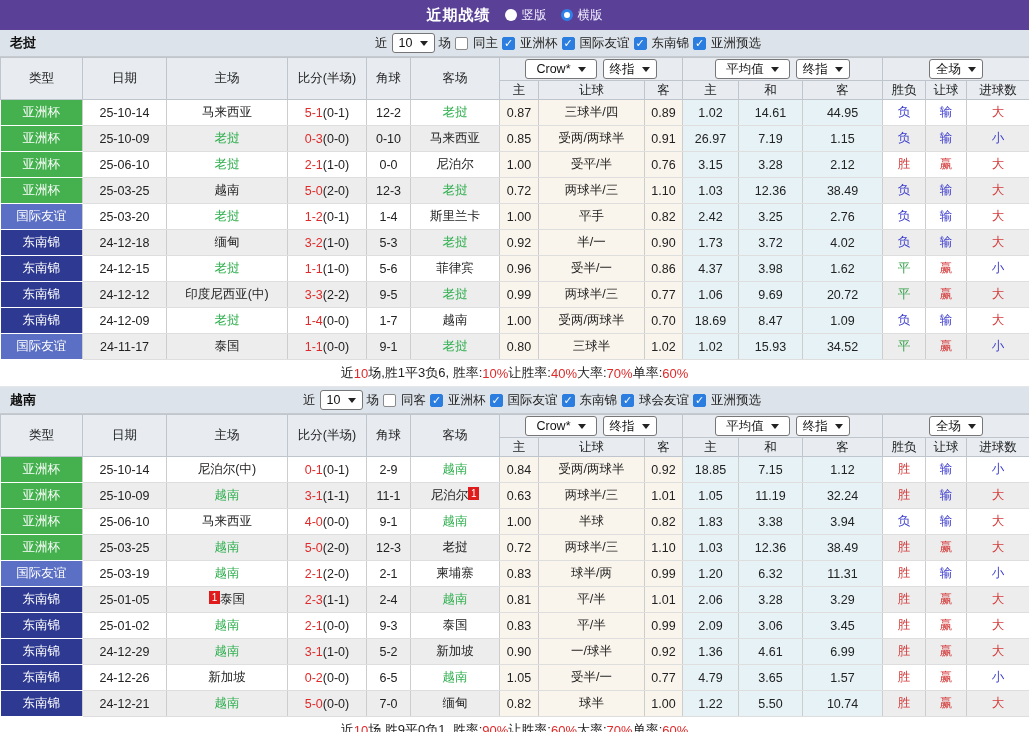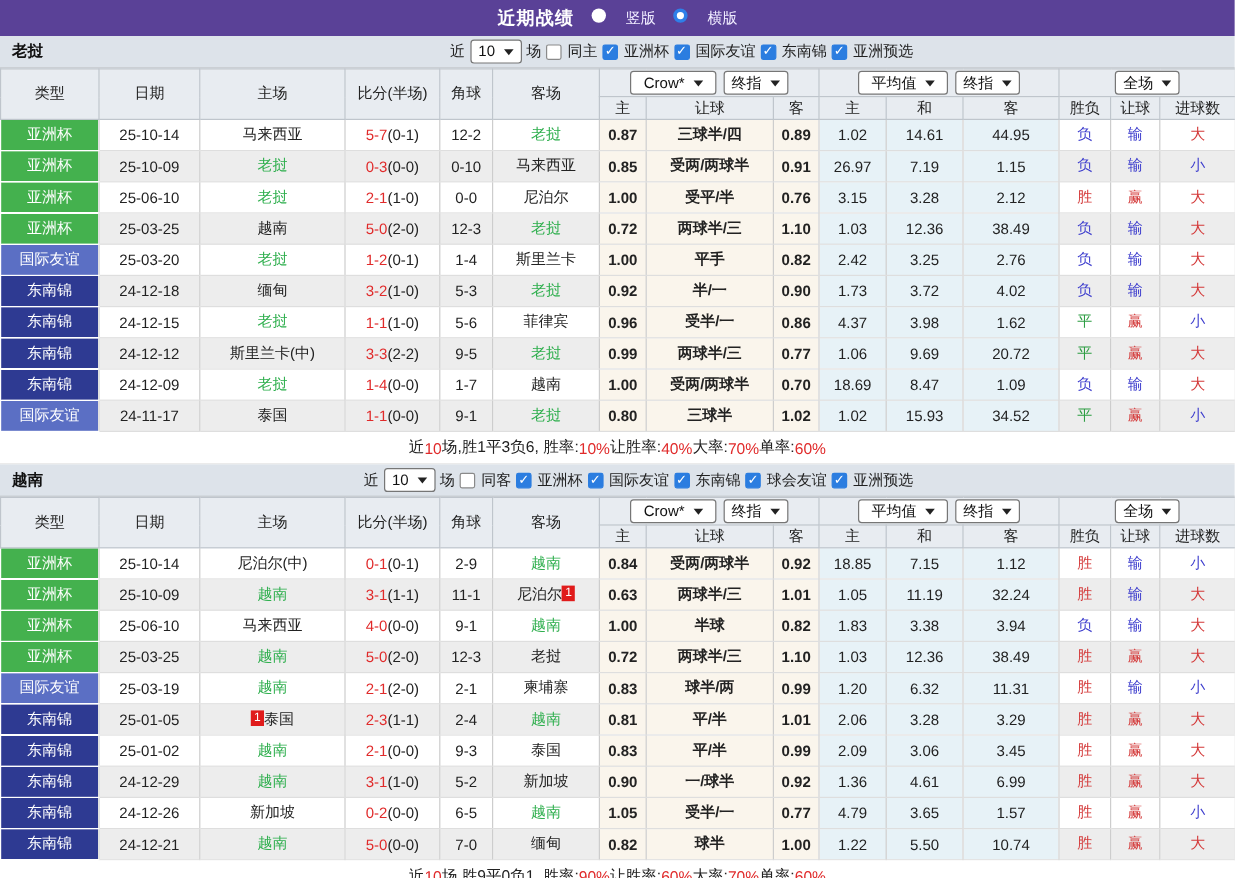--- a/index.html
+++ b/index.html
@@ -10,40 +10,40 @@
     --result-blue:#3c3ccd;
     --result-green:#2e9e44;
     --checkbox-blue:#2b7de0;
     --handicap-bg:#faf5ec;
     --avg-bg:#e7f2f7;
   }
   *{box-sizing:border-box;}
   body{margin:0;width:1029px;background:#fff;font-family:"Liberation Sans",sans-serif;color:#222;}
   .titlebar{height:30px;background:var(--titlebar-bg);display:flex;align-items:center;justify-content:center;gap:14px;color:#fff;}
   .titlebar .title{font-weight:bold;font-size:15px;letter-spacing:1px;}
-  .radio-opt{display:inline-flex;align-items:flex-start;gap:17px;font-size:12.5px;color:#f0ecff;}
+  .radio-opt{display:inline-flex;align-items:center;gap:5px;font-size:12.5px;color:#f0ecff;}
   .radio{width:12px;height:12px;border-radius:50%;background:#fff;display:inline-block;}
   .radio.checked{border:3px solid #2f7fe8;}
   .filterbar{height:27px;background:#dde3ea;display:flex;align-items:center;font-size:12.5px;border-bottom:1px solid #c6cacf;}
   .filterbar .team{font-weight:bold;padding-left:10px;font-size:13px;color:#111;}
   .filterbar .controls{margin-left:auto;margin-right:268px;display:flex;align-items:center;gap:4px;white-space:nowrap;}
   .mini-select{display:inline-flex;align-items:center;gap:7px;background:#fff;border:1px solid #767676;border-radius:3px;height:20px;padding:0 6px;font-size:12.5px;color:#111;cursor:default;}
   .mini-select.wide{padding:0 10px;}
   .arrow-down{width:0;height:0;border-left:4px solid transparent;border-right:4px solid transparent;border-top:5px solid #222;display:inline-block;}
   .cb{width:13px;height:13px;border:1px solid #8a8a8a;background:#fff;display:inline-flex;align-items:center;justify-content:center;font-size:11px;line-height:11px;color:#fff;border-radius:2px;margin-right:1px;}
   .cb.checked{background:var(--checkbox-blue);border-color:var(--checkbox-blue);}
   table.results{border-collapse:collapse;table-layout:fixed;width:1029px;font-size:12.5px;}
   table.results th{background:#e8ecf1;border:1px solid #bfc5cc;font-weight:normal;color:#222;height:19px;padding:0;}
   table.results thead tr.selrow th{height:23px;}
   .selects{display:flex;justify-content:center;align-items:center;gap:6px;}
   table.results td{border-right:1px solid #cdcdcd;border-bottom:1px solid #dedede;text-align:center;height:26px;padding:0 2px;overflow:hidden;white-space:nowrap;}
   tr.even td{background:#ededed;}
   tr.odd td{background:#fff;}
   td.type-cell{color:#fff;border-bottom:1px solid #fff !important;padding:0;}
-  td.hcol{background:var(--handicap-bg) !important;font-weight:bold;}
+  td.hcol{background:var(--handicap-bg) !important;}
   td.acol{background:var(--avg-bg) !important;}
   .focus{color:var(--focus-team);}
   .score-main{color:var(--score-red);}
   .res-red{color:var(--result-red);}
   .res-blue{color:var(--result-blue);}
   .res-green{color:var(--result-green);}
   .card{display:inline-block;background:#e01b1b;color:#fff;font-size:10px;line-height:13px;min-width:11px;height:13px;text-align:center;vertical-align:2px;}
   .summary{height:27px;display:flex;align-items:center;justify-content:center;font-size:13px;border-bottom:1px solid #e6e6e6;background:#fff;}
   .summary .seg-red{color:var(--score-red);}
 </style>
@@ -156,21 +156,21 @@
               <th>胜负</th>
               <th>让球</th>
               <th>进球数</th>
             </tr>
           </thead>
           <tbody>
             <tr class="odd">
               <td class="type-cell" style="background: rgb(68, 177, 78);">亚洲杯</td>
               <td>25-10-14</td>
               <td><span>马来西亚</span></td>
-              <td><span class="score-main">5-7</span><span>(0-1)</span></td>
+              <td><span class="score-main">5-1</span><span>(0-1)</span></td>
               <td>12-2</td>
               <td><span class="focus">老挝</span></td>
               <td class="hcol">0.87</td>
               <td class="hcol">三球半/四</td>
               <td class="hcol">0.89</td>
               <td class="acol">1.02</td>
               <td class="acol">14.61</td>
               <td class="acol">44.95</td>
               <td class="res-blue">负</td>
               <td class="res-blue">输</td>
@@ -274,21 +274,21 @@
               <td class="acol">4.37</td>
               <td class="acol">3.98</td>
               <td class="acol">1.62</td>
               <td class="res-green">平</td>
               <td class="res-red">赢</td>
               <td class="res-blue">小</td>
             </tr>
             <tr class="even">
               <td class="type-cell" style="background: rgb(46, 58, 146);">东南锦</td>
               <td>24-12-12</td>
-              <td><span>斯里兰卡(中)</span></td>
+              <td><span>印度尼西亚(中)</span></td>
               <td><span class="score-main">3-3</span><span>(2-2)</span></td>
               <td>9-5</td>
               <td><span class="focus">老挝</span></td>
               <td class="hcol">0.99</td>
               <td class="hcol">两球半/三</td>
               <td class="hcol">0.77</td>
               <td class="acol">1.06</td>
               <td class="acol">9.69</td>
               <td class="acol">20.72</td>
               <td class="res-green">平</td>

